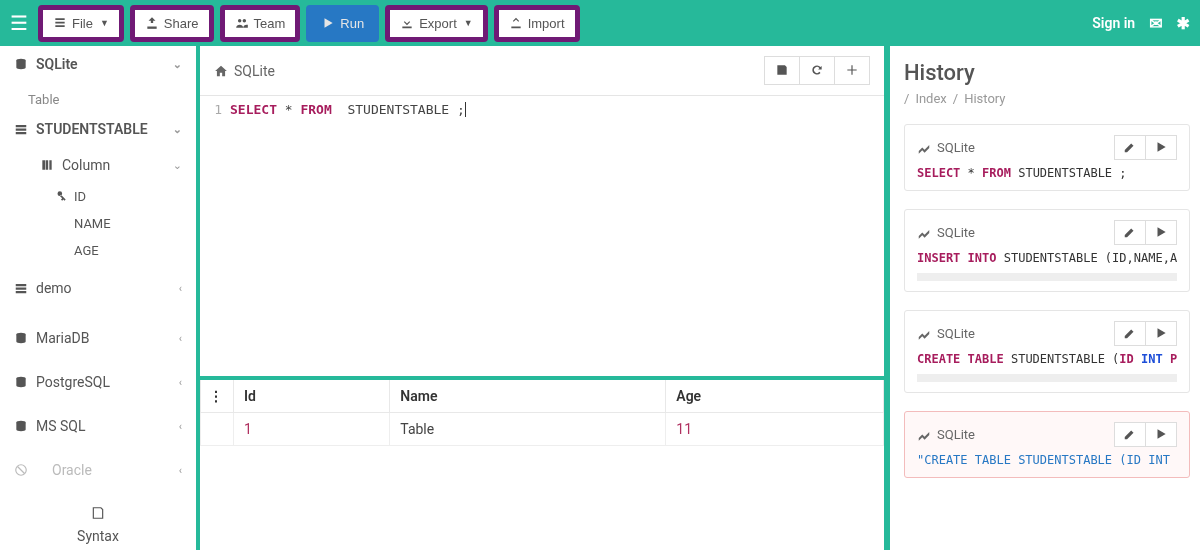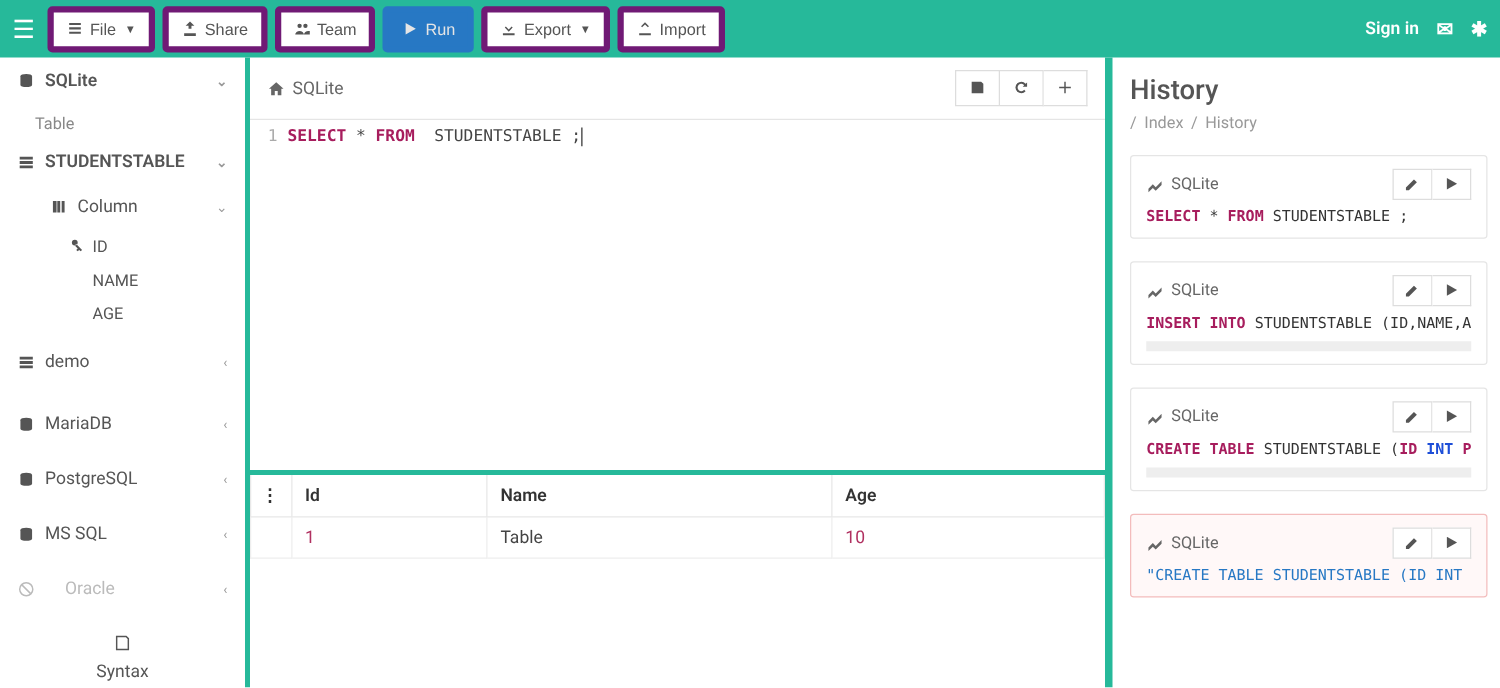--- a/index.html
+++ b/index.html
@@ -215,21 +215,21 @@
           <th>Id</th>
           <th>Name</th>
           <th>Age</th>
         </tr>
           </thead>
         <tbody>
           <tr>
             <td></td>
             <td class="num">1</td>
             <td>Table</td>
-            <td class="num">10</td>
+            <td class="num">11</td>
           </tr>
         </tbody>
       </table>
     </div>
   </div>
 
   <div class="rightpane">
     <h2>History</h2>
     <div class="bc">
       <span>/</span>

